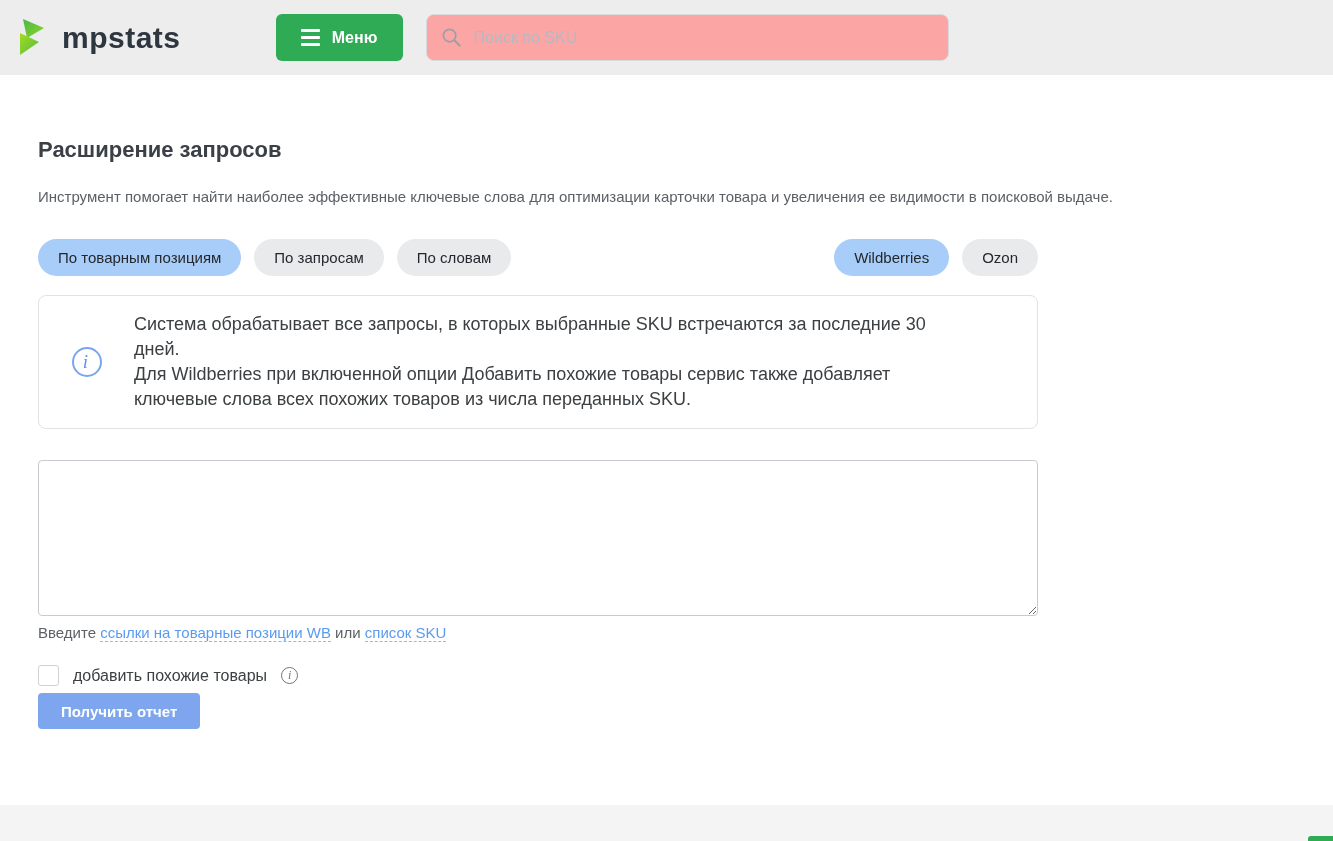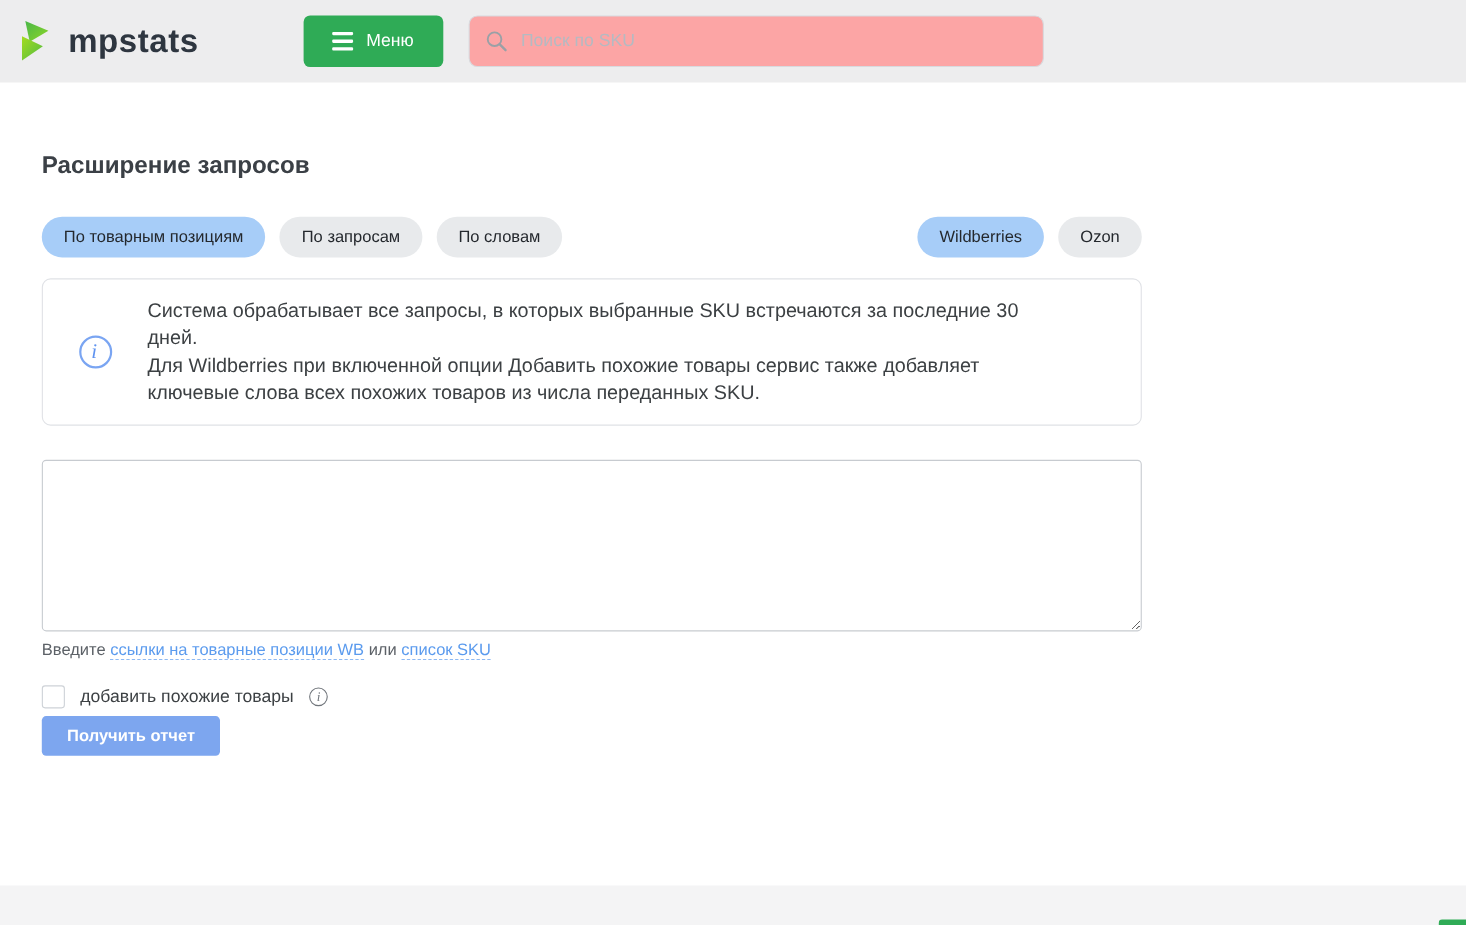--- a/index.html
+++ b/index.html
@@ -39,21 +39,21 @@
     border: none;
     border-radius: 6px;
     display: flex;
     align-items: center;
     justify-content: center;
     gap: 12px;
     cursor: pointer;
   }
   .hamburger { display: inline-flex; flex-direction: column; gap: 4px; }
   .hamburger span { display: block; width: 19px; height: 3px; background: #ffffff; border-radius: 1px; }
-  .menu-btn-label { color: #ffffff; font-size: 16px; font-weight: 400; }
+  .menu-btn-label { color: #ffffff; font-size: 16px; font-weight: 700; }
   .search-wrap {
     margin-left: 23px;
     width: 523px;
     height: 47px;
     background: #fca5a5;
     border: 1px solid #d8dade;
     border-radius: 8px;
     display: flex;
     align-items: center;
     padding: 0 14px;
@@ -275,20 +275,21 @@
       <circle cx="9" cy="9" r="6.5" fill="none" stroke="#9aa0a6" stroke-width="1.8"></circle>
       <line x1="14" y1="14" x2="19.5" y2="19.5" stroke="#9aa0a6" stroke-width="2.2" stroke-linecap="round"></line>
     </svg>
     <input class="search-input" type="text" placeholder="Поиск по SKU" style="">
   </div>
 </div>
 
 <div class="main">
 
   <h1 class="page-title">Расширение запросов</h1>
+  <p class="page-desc">Инструмент помогает найти наиболее эффективные ключевые слова для оптимизации карточки товара и увеличения ее видимости в поисковой выдаче.</p>
 
   <div class="pills-row">
     <div class="pill-group">
       <button class="pill active">По товарным позициям</button>
       <button class="pill">По запросам</button>
       <button class="pill">По словам</button>
     </div>
     <div class="pill-group">
       <button class="pill active">Wildberries</button>
       <button class="pill">Ozon</button>

